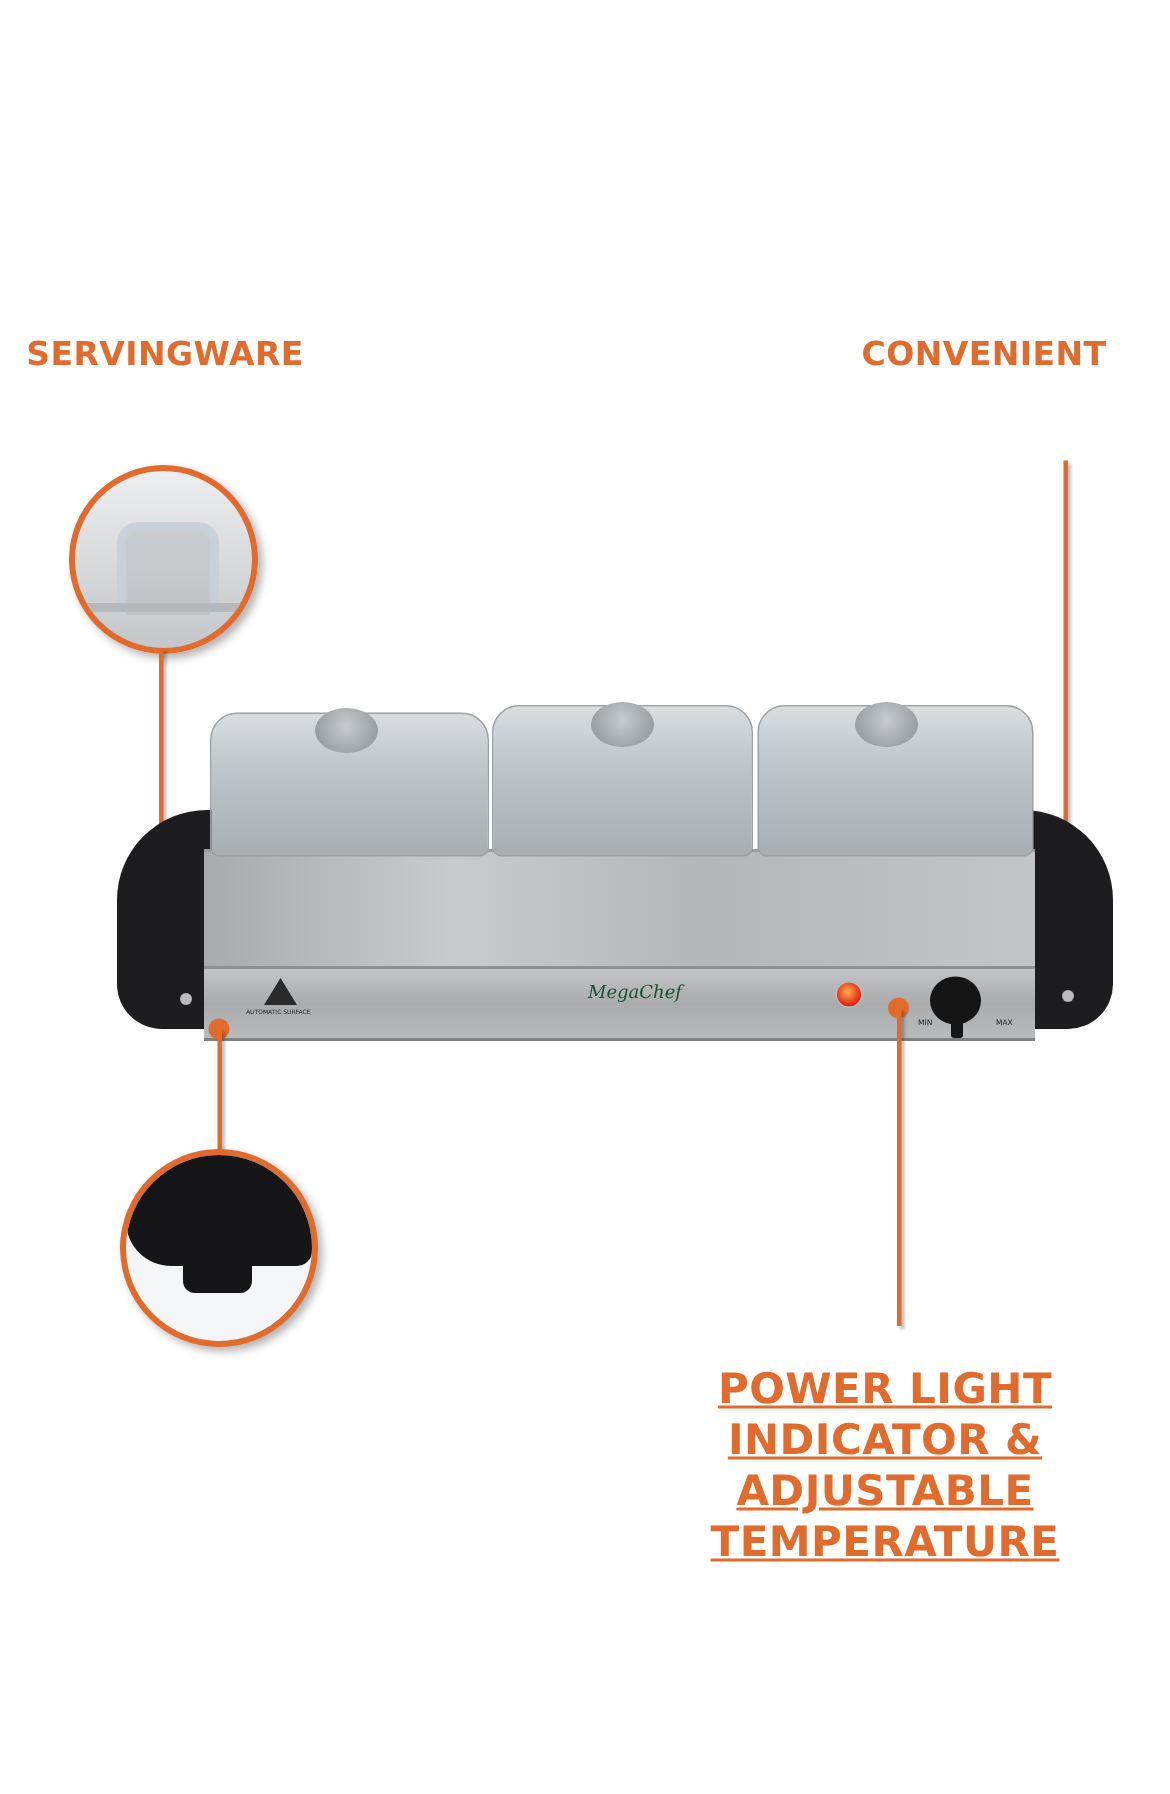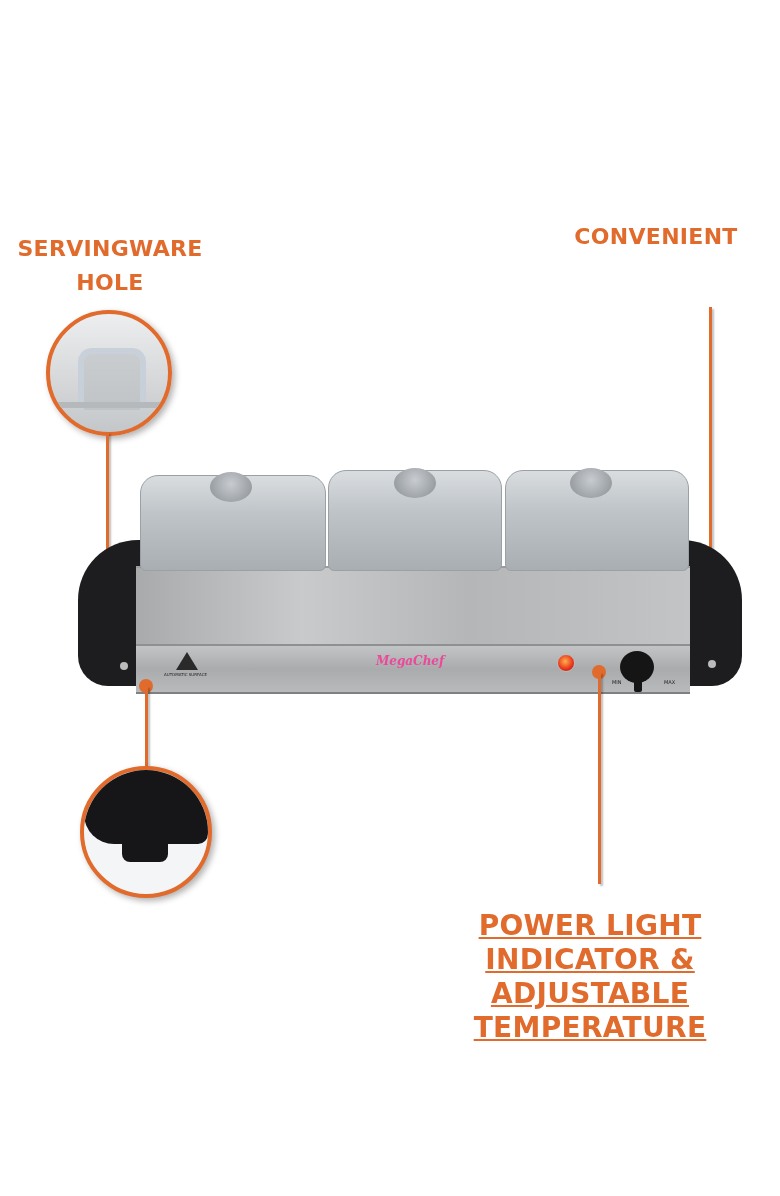--- a/index.html
+++ b/index.html
@@ -9,23 +9,22 @@
   .dot{position:absolute;width:14px;height:14px;border-radius:50%;background:#e06b2c;}
   .circle{position:absolute;border-radius:50%;border:4px solid #e06b2c;overflow:hidden;box-shadow:3px 3px 6px rgba(0,0,0,0.3);}
   .lid{position:absolute;border-radius:18px 18px 6px 6px;background:linear-gradient(180deg,#d9dde0 0%,#bfc4c8 40%,#a9aeb2 100%);border:1px solid #9aa0a4;}
   .knobtop{position:absolute;border-radius:50%;background:radial-gradient(circle at 50% 40%,#c8ccd0,#8a8f94);}
   .front{position:absolute;background:linear-gradient(180deg,#c2c4c6 0%,#a9abad 50%,#b8babc 100%);}
   .handle{position:absolute;background:#1d1d1f;}
 </style>
 </head>
 <body>
 
-<div class="label" style="left:0;top:232px;width:220px;">
+<div class="label" style="left:0;top:220px;width:220px;">
   <div>SERVINGWARE</div>
-  <div>HOLE</div>
 </div>
 <div class="label" style="left:536px;top:220px;width:240px;">
   <div>CONVENIENT</div>
 </div>
 <div class="label" style="left:50px;top:909px;width:210px;">
 </div>
 <div class="label" style="left:420px;top:909px;width:340px;font-size:28px;text-decoration:underline;">
   <div>POWER LIGHT INDICATOR &amp;</div>
   <div>ADJUSTABLE TEMPERATURE</div>
 </div>
@@ -54,21 +53,21 @@
   <div class="lid" style="left:140px;top:475px;width:184px;height:94px;"></div>
   <div class="lid" style="left:328px;top:470px;width:172px;height:99px;"></div>
   <div class="lid" style="left:505px;top:470px;width:182px;height:99px;"></div>
   <div class="knobtop" style="left:210px;top:472px;width:42px;height:30px;"></div>
   <div class="knobtop" style="left:394px;top:468px;width:42px;height:30px;"></div>
   <div class="knobtop" style="left:570px;top:468px;width:42px;height:30px;"></div>
 
   <div style="position:absolute;left:176px;top:652px;width:0;height:0;border-left:11px solid transparent;border-right:11px solid transparent;border-bottom:18px solid #2a2a2a;"></div>
   <div style="position:absolute;left:164px;top:672px;font-size:4px;color:#222;white-space:nowrap;">AUTOMATIC SURFACE</div>
 
-  <div style="position:absolute;left:376px;top:654px;font-family:'DejaVu Serif',serif;font-style:italic;font-size:12px;color:#ec4899;font-weight:bold;">MegaChef</div>
+  <div style="position:absolute;left:392px;top:654px;font-family:'DejaVu Serif',serif;font-style:italic;font-size:12px;color:#14532d;">MegaChef</div>
 
   <div style="position:absolute;left:557px;top:654px;width:16px;height:16px;border-radius:50%;background:radial-gradient(circle at 45% 40%,#ffb04a,#e8311a 60%,#8a1a0c);border:1px solid #bbb;"></div>
 
   <div style="position:absolute;left:620px;top:651px;width:34px;height:32px;border-radius:50%;background:#151515;"></div>
   <div style="position:absolute;left:634px;top:676px;width:8px;height:16px;background:#151515;border-radius:2px;"></div>
   <span style="position:absolute;left:612px;top:679px;font-size:5px;color:#222;">MIN</span>
   <span style="position:absolute;left:664px;top:679px;font-size:5px;color:#222;">MAX</span>
 
   <div style="position:absolute;left:120px;top:662px;width:8px;height:8px;border-radius:50%;background:#bbb;"></div>
   <div style="position:absolute;left:708px;top:660px;width:8px;height:8px;border-radius:50%;background:#bbb;"></div>

